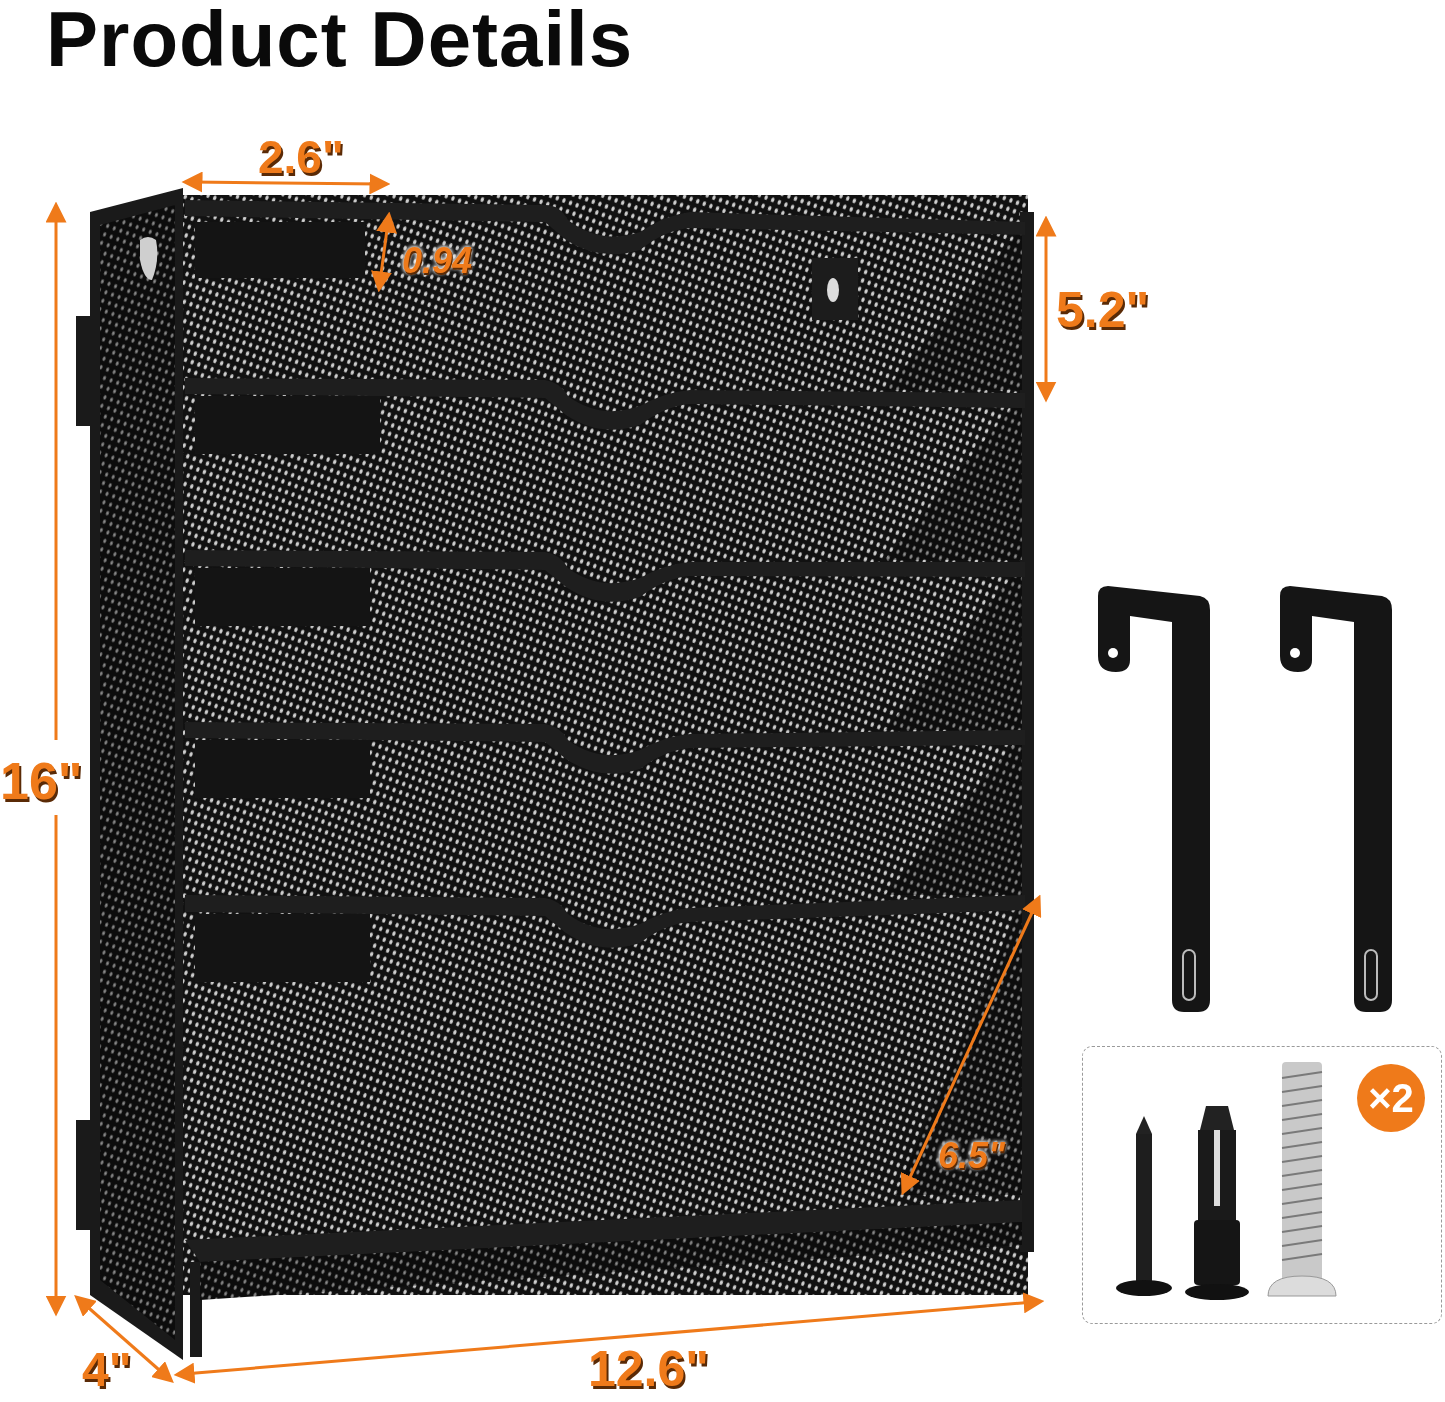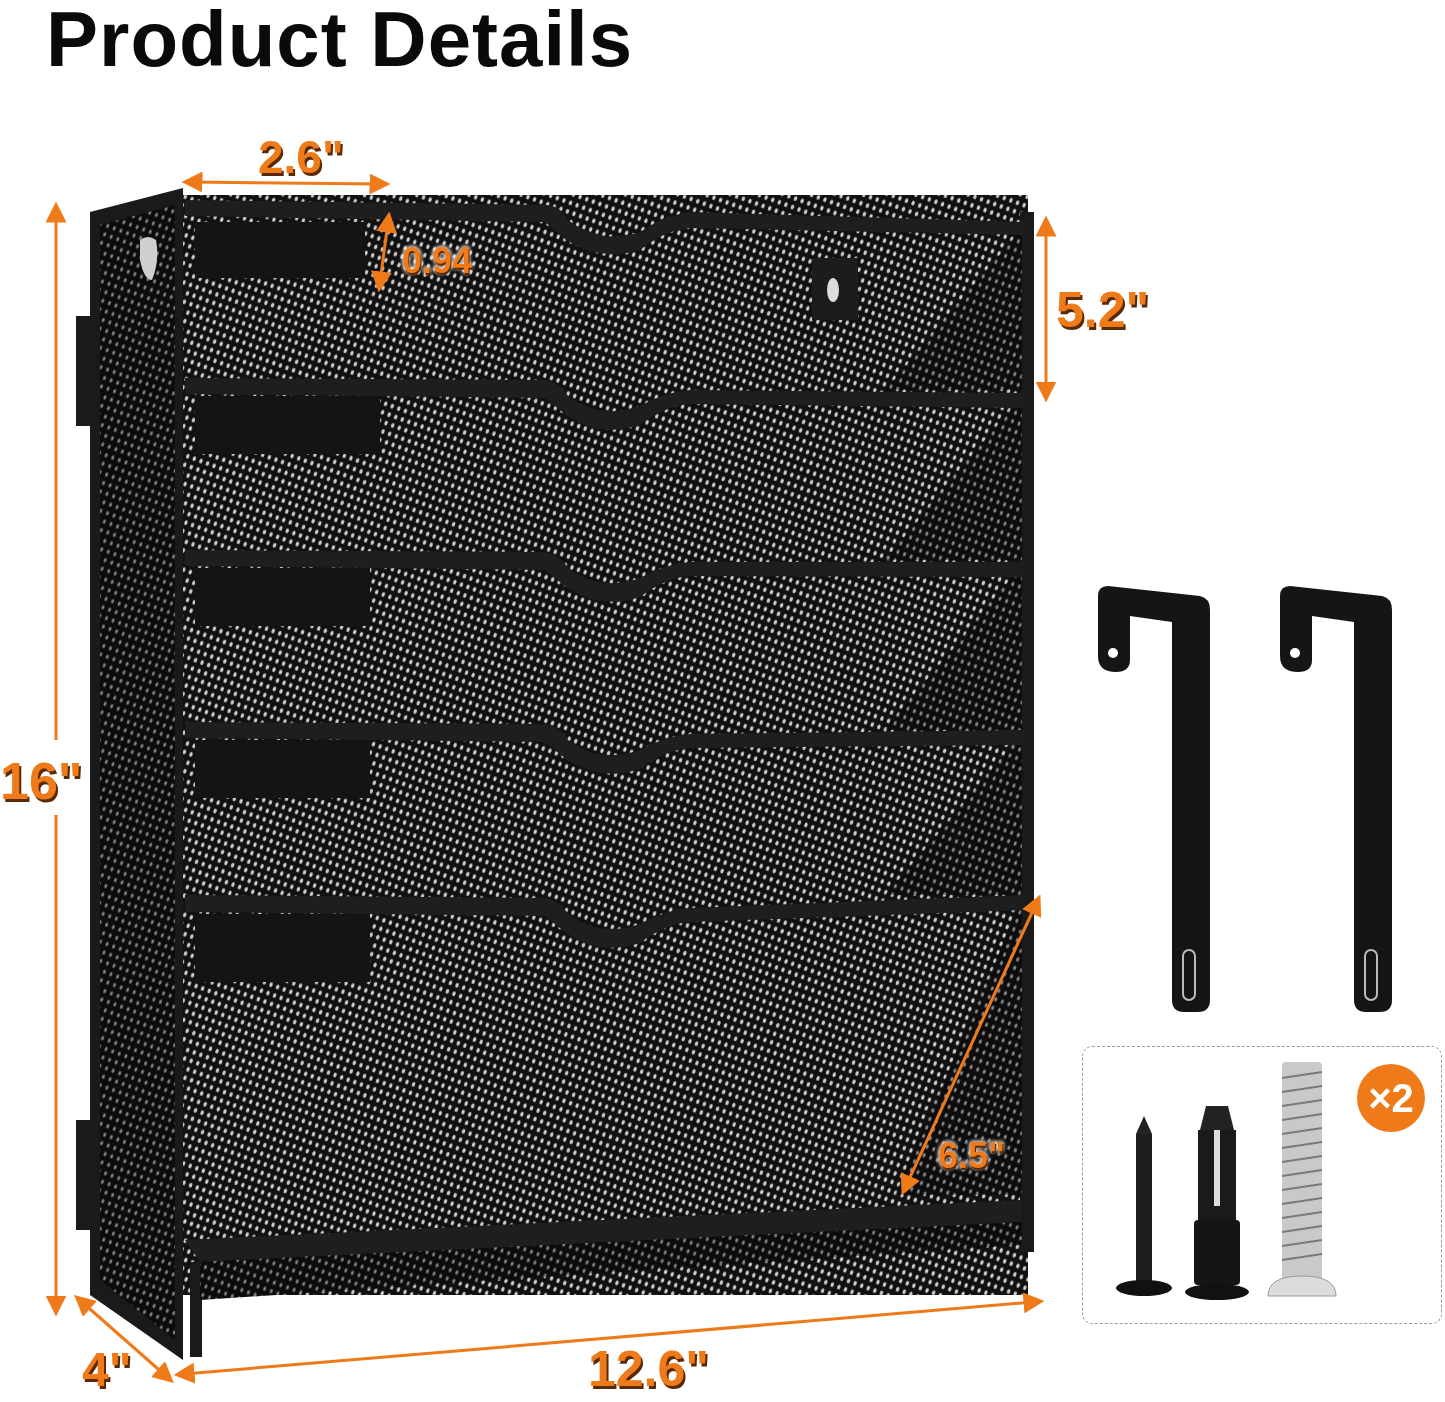--- a/index.html
+++ b/index.html
@@ -1,19 +1,19 @@
 <!DOCTYPE html>
 <html><head>
 <meta charset="utf-8">
 <style>
   html, body { margin:0; padding:0; background:#ffffff; }
   body { width:1445px; height:1402px; position:relative; overflow:hidden; font-family:"Liberation Sans", sans-serif; }
   .title { position:absolute; left:46px; top:-6px; font-size:78px; font-weight:700; color:#0a0a0a; letter-spacing:1px; white-space:nowrap; }
   .dim { position:absolute; font-weight:700; color:#ef7a1a; text-shadow: 2px 3px 0 #5a2a06, 0 0 3px #fff; white-space:nowrap; line-height:1; }
-  .dim.small { text-shadow: 1px 2px 0 #5a2a06, 0 0 4px #fff, 0 0 4px #fff; }
+  .dim.small { text-shadow: 1px 2px 0 #5a2a06, 0 0 4px #fff, 0 0 4px #fff; font-style: italic; }
   svg { position:absolute; left:0; top:0; }
   .hw-box { position:absolute; left:1082px; top:1046px; width:360px; height:278px; border:1.5px dashed #9a9a9a; border-radius:10px; box-sizing:border-box; }
   .badge { position:absolute; left:1357px; top:1064px; width:68px; height:68px; border-radius:50%; background:#ef7a1a; color:#fff; font-weight:700; font-size:40px; display:flex; align-items:center; justify-content:center; }
 </style>
 </head>
 <body>
 
 <div class="title">Product Details</div>
 
 <svg width="1445" height="1402" viewBox="0 0 1445 1402">

